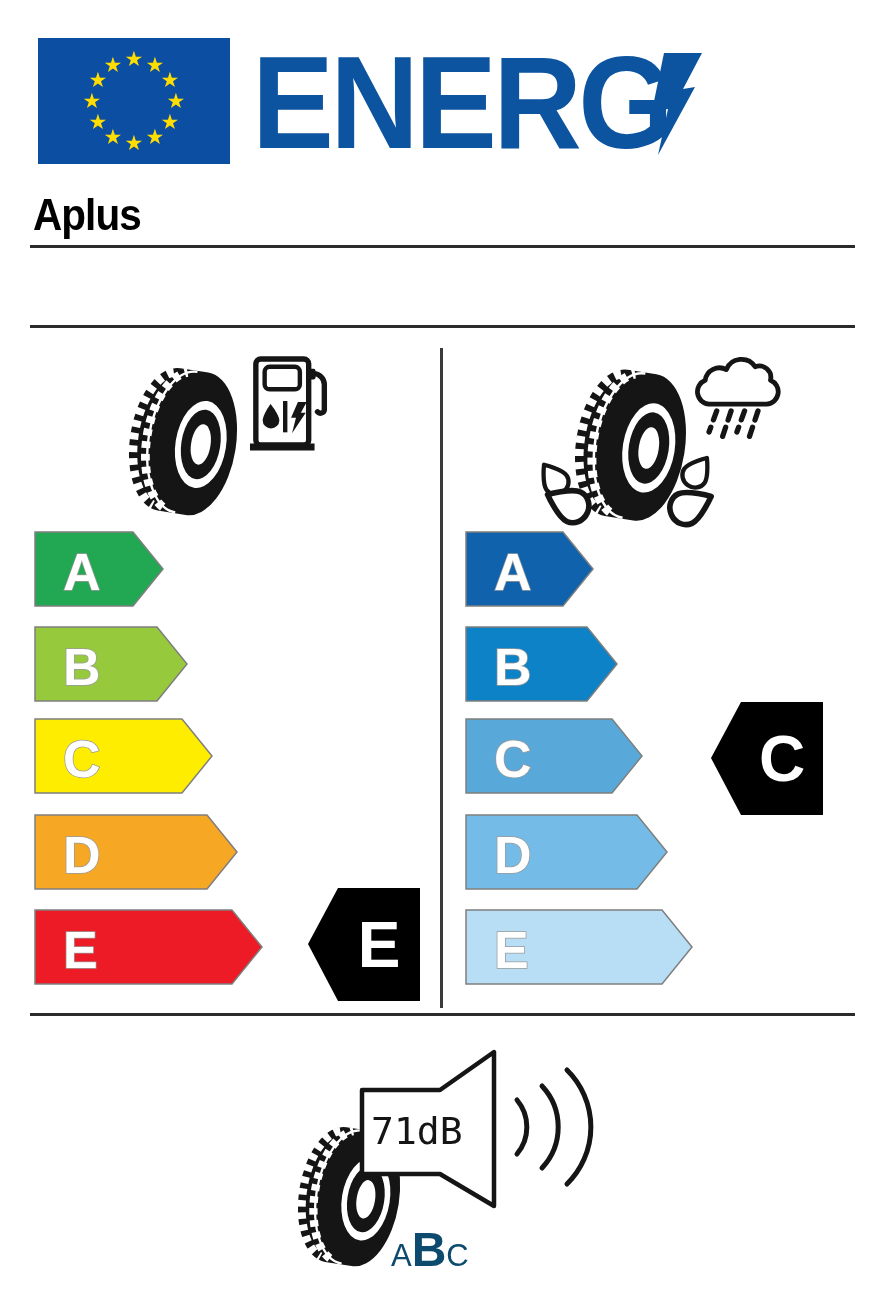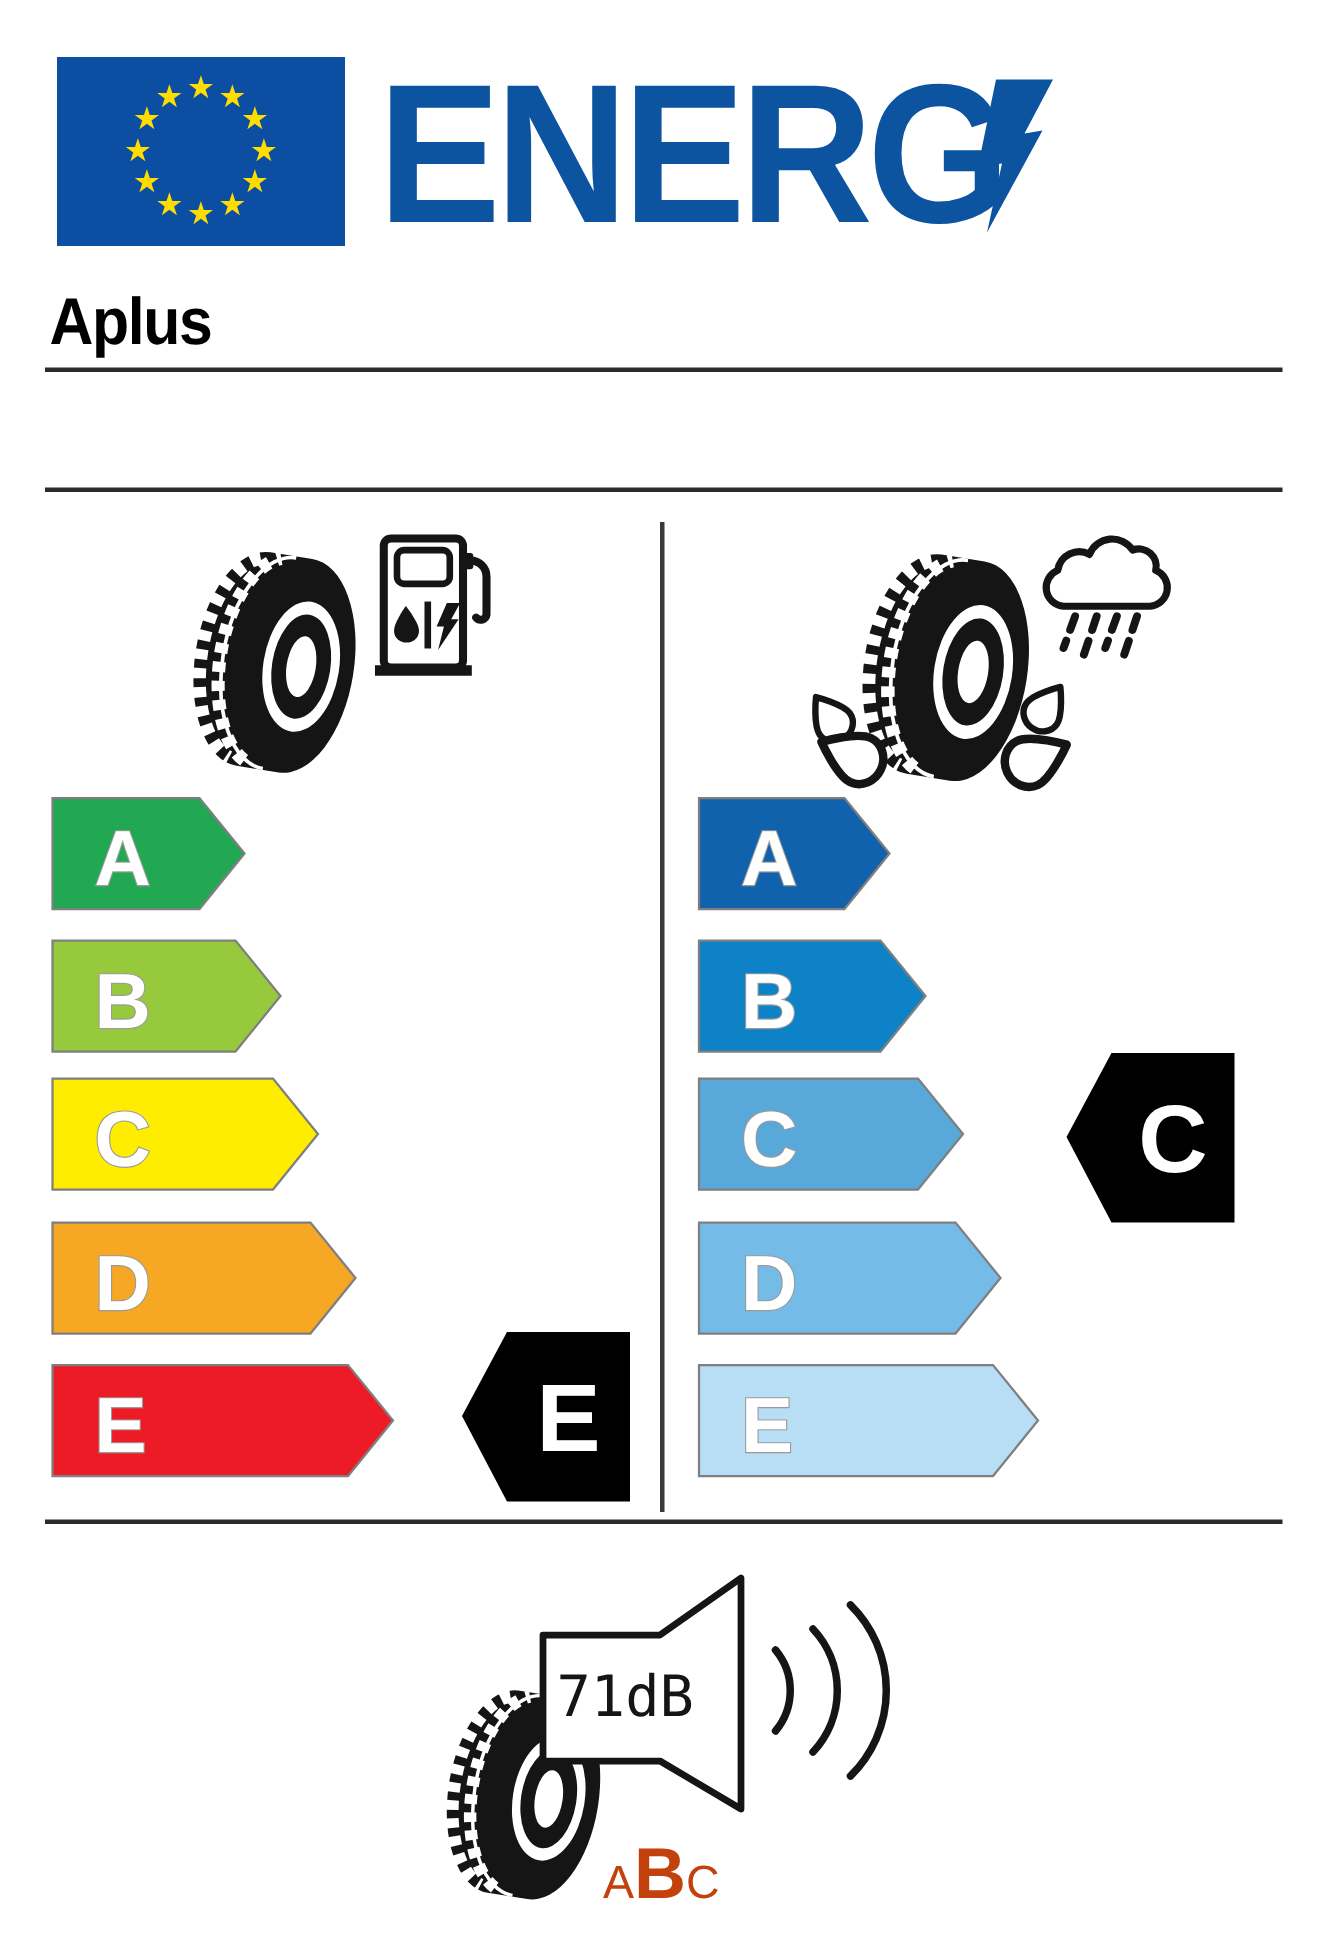--- a/index.html
+++ b/index.html
@@ -21,21 +21,21 @@
   .brand{left:33px;top:190px;font-size:44px;font-weight:bold;color:#000;letter-spacing:-1px;
          transform:scaleX(0.92);transform-origin:left top;}
 
   .hline{left:30px;width:825px;height:3px;background:#2b2b2b;}
   .vline{left:440px;top:348px;width:3px;height:660px;background:#3a3a3a;}
 
   svg{overflow:visible;display:block;}
   .bar text, .badge text{paint-order:stroke;font-family:"Liberation Sans",sans-serif;}
 
   .noise-text{font-family:"DejaVu Sans Mono",monospace;}
-  .abc{left:402px;top:1222px;width:140px;color:#c2410c;}
+  .abc{left:391px;top:1222px;width:140px;color:#0c4a6e;}
   .abc span{vertical-align:baseline;}
   .abc .cls{font-size:31px;font-weight:normal;}
   .abc .selected{font-size:48px;font-weight:bold;letter-spacing:0;}
 </style>
 </head>
 <body>
 
 <div class="label">
 
   <svg width="0" height="0" style="position:absolute">

